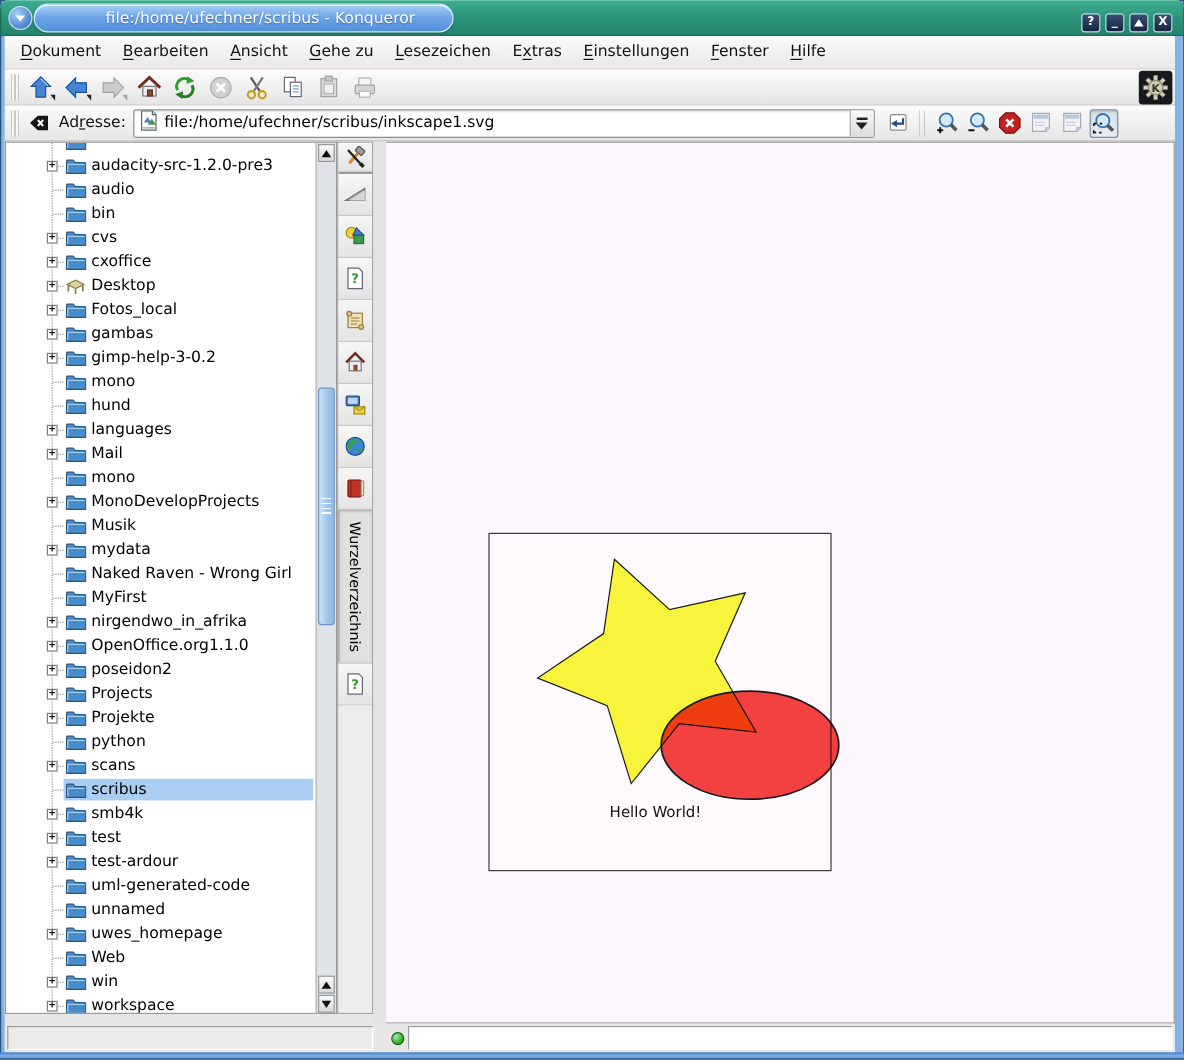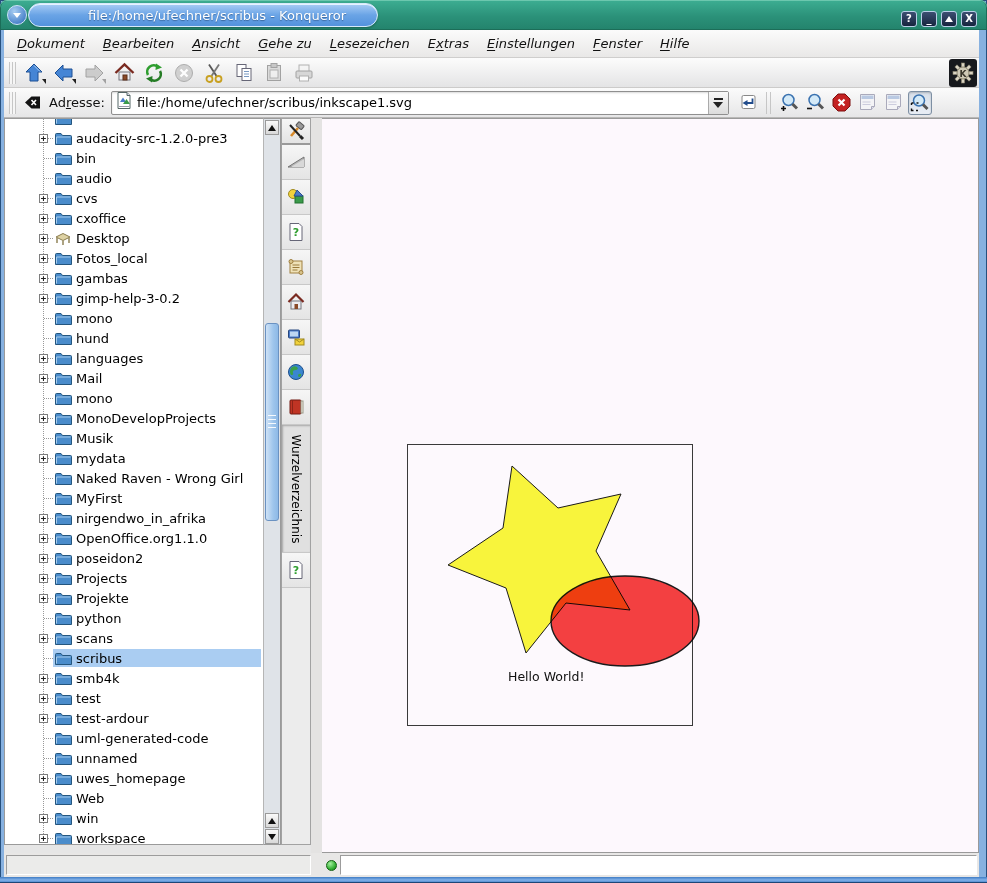--- a/index.html
+++ b/index.html
@@ -25,21 +25,21 @@
     background:linear-gradient(#3c4f72,#16243e);color:#fff;font-size:10px;font-weight:bold;
     display:flex;align-items:center;justify-content:center;line-height:1;cursor:pointer;padding:0;}
   .tb-btn.max span{display:block;width:0;height:0;border-left:4px solid transparent;
     border-right:4px solid transparent;border-bottom:6px solid #fff;}
   
   .content{position:absolute;left:4px;top:30px;width:975px;height:847px;background:#eeedec;}
   
   .menubar{position:absolute;left:0;top:0;width:975px;height:28px;
     background:linear-gradient(#fbfbfb,#e9e8e7);border-bottom:1px solid #cfcecd;
     display:flex;align-items:center;padding-left:4px;}
-  .menu-item{padding:4px 9px;font-size:13px;color:#111;cursor:pointer;white-space:nowrap;font-style:italic;}
+  .menu-item{padding:4px 9px;font-size:13px;color:#111;cursor:pointer;white-space:nowrap;}
   .menu-item u{text-underline-offset:2px;}
   
   .toolbar{position:absolute;left:0;top:28px;width:975px;height:30px;
     background:linear-gradient(#fcfcfc,#e4e4e5);border-bottom:1px solid #cccbca;
     display:flex;align-items:center;padding-left:2px;}
   .grip{width:7px;height:22px;margin:0 3px;
     background:repeating-linear-gradient(90deg,#c6c6c6 0 1px,#f6f6f6 1px 3px);}
   .tbtn{position:relative;width:28px;height:26px;margin:0 1px;border:1px solid transparent;border-radius:3px;
     background:transparent;display:flex;align-items:center;justify-content:center;cursor:pointer;padding:0;}
   .tbtn .caret{position:absolute;right:1px;bottom:1px;width:0;height:0;
@@ -364,36 +364,36 @@
     <div class="rowinner">
       <span class="connector"></span>
 
       <span class="sel-wrap">
         <span class="ticon">
                     <svg width="18" height="15" viewBox="0 0 18 15">
                       <path d="M1.5 13.5 V3.5 q0-1 1-1 h4.5 l1.5 2 h8 q1 0 1 1 v8 z" fill="#4a8ccb" stroke="#24567f"></path>
                       <path d="M2.5 12.5 v-6.5 h14" fill="none" stroke="#a5cbec"></path>
                     </svg>
                   </span>
+        <span class="tlabel">audio</span>
+      </span>
+    </div>
+  </div>
+            <div class="tree-row">
+    <div class="rowinner">
+      <span class="connector"></span>
+
+      <span class="sel-wrap">
+        <span class="ticon">
+                    <svg width="18" height="15" viewBox="0 0 18 15">
+                      <path d="M1.5 13.5 V3.5 q0-1 1-1 h4.5 l1.5 2 h8 q1 0 1 1 v8 z" fill="#4a8ccb" stroke="#24567f"></path>
+                      <path d="M2.5 12.5 v-6.5 h14" fill="none" stroke="#a5cbec"></path>
+                    </svg>
+                  </span>
         <span class="tlabel">bin</span>
-      </span>
-    </div>
-  </div>
-            <div class="tree-row">
-    <div class="rowinner">
-      <span class="connector"></span>
-
-      <span class="sel-wrap">
-        <span class="ticon">
-                    <svg width="18" height="15" viewBox="0 0 18 15">
-                      <path d="M1.5 13.5 V3.5 q0-1 1-1 h4.5 l1.5 2 h8 q1 0 1 1 v8 z" fill="#4a8ccb" stroke="#24567f"></path>
-                      <path d="M2.5 12.5 v-6.5 h14" fill="none" stroke="#a5cbec"></path>
-                    </svg>
-                  </span>
-        <span class="tlabel">audio</span>
       </span>
     </div>
   </div>
             <div class="tree-row">
     <div class="rowinner">
       <span class="connector"></span>
       <span class="expander" style="visibility: visible;">+</span>
       <span class="sel-wrap">
         <span class="ticon">
                     <svg width="18" height="15" viewBox="0 0 18 15">

